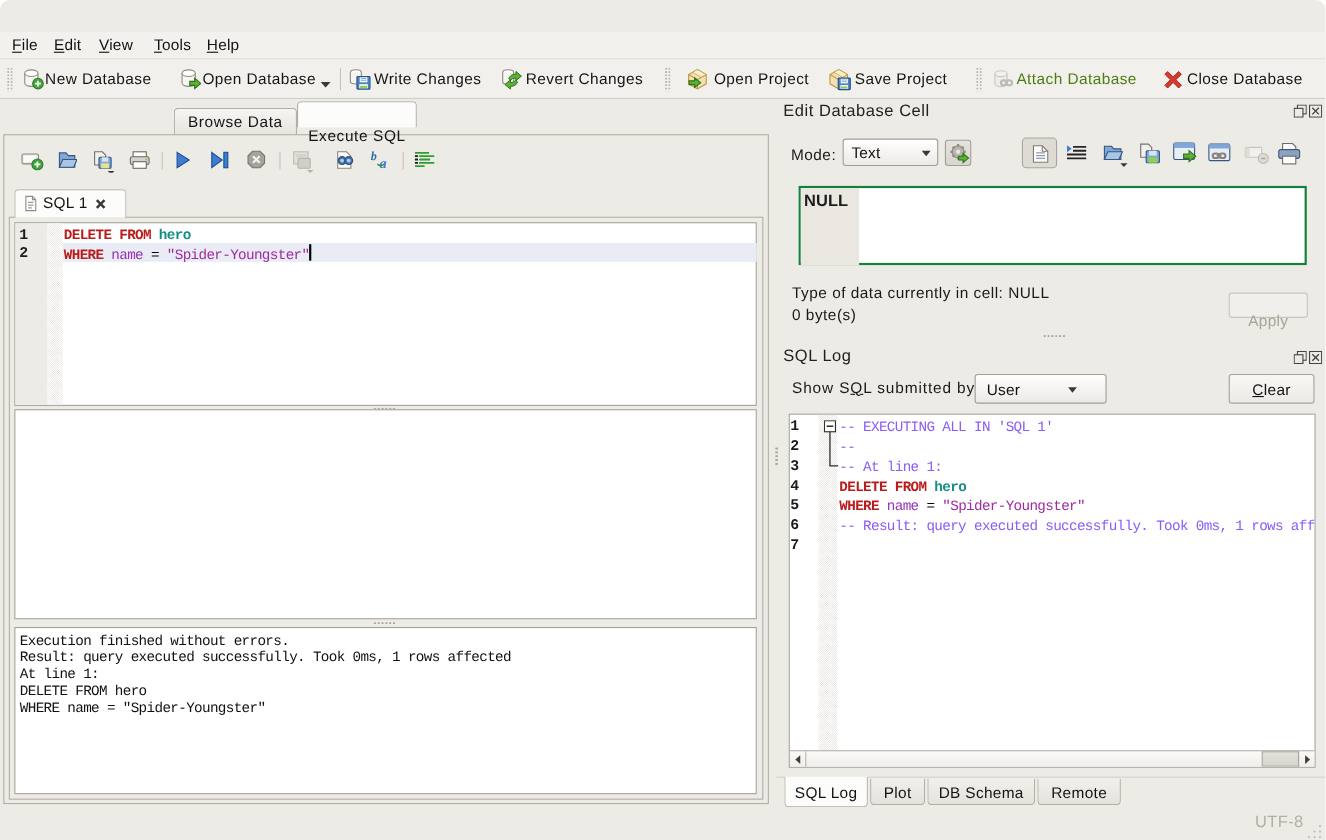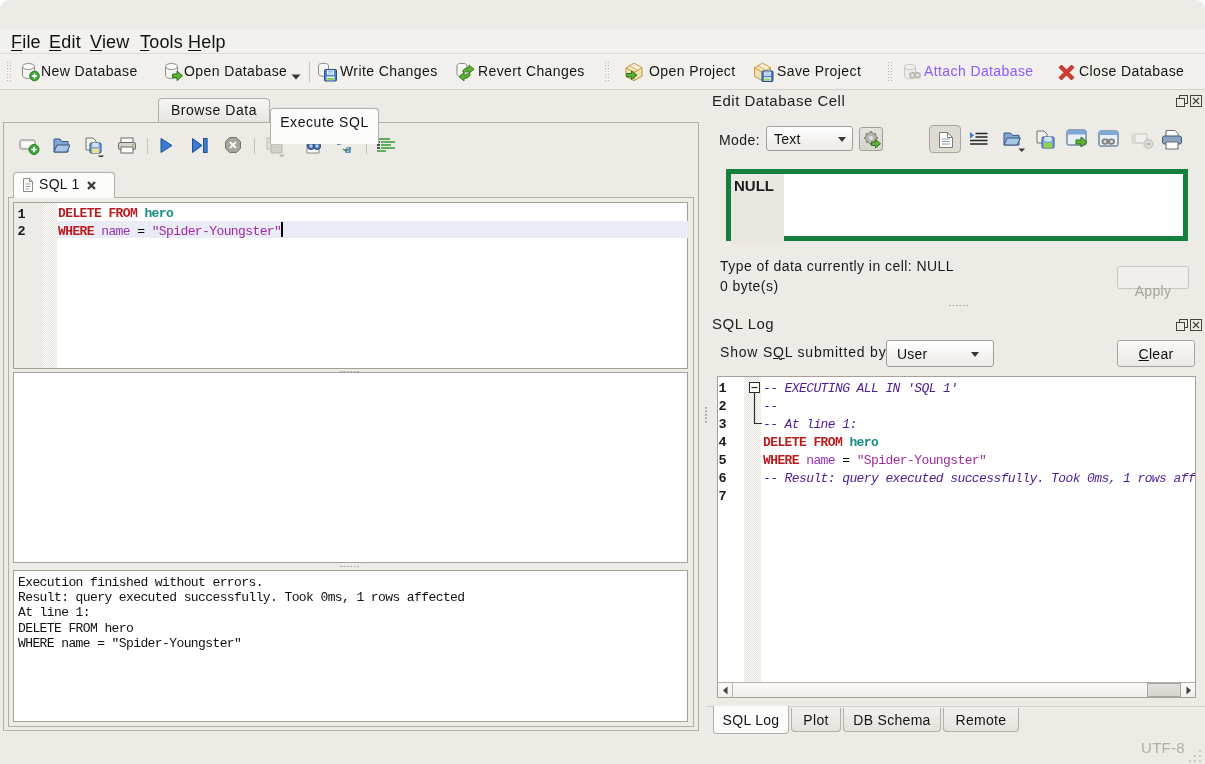--- a/index.html
+++ b/index.html
@@ -14,27 +14,27 @@
   #title-text { position:absolute; left:0; right:10px; top:6px; text-align:center;
     color:#f0efed; font-size:14px; font-weight:bold; letter-spacing:0.55px; }
   .winbtn { position:absolute; top:6px; width:17px; height:17px; border-radius:50%;
     background:radial-gradient(circle at 50% 35%, #7d7a71, #5f5d55 75%);
     border:1px solid #46443e; }
   .winbtn svg { position:absolute; left:0; top:0; }
   #btn-close { background:radial-gradient(circle at 50% 35%, #f4764c, #e8512a 78%); border:1px solid #9c3a1c; }
   
   #menubar { position:absolute; left:0; top:29px; width:1205px; height:25px;
     background:#f2f1ed; border-bottom:1px solid #e0ddd7; }
-  .menuitem { position:absolute; top:2.5px; font-size:18px; letter-spacing:0.2px; color:#111; }
+  .menuitem { position:absolute; top:2.5px; font-size:14px; letter-spacing:0.2px; color:#111; }
   .menuitem u { text-decoration-thickness:1px; text-underline-offset:2px; }
   
   #toolbar { position:absolute; left:0; top:54px; width:1205px; height:36px;
     background:#f1f0ec; border-bottom:1px solid #d2cfc8; }
   .tbtext { position:absolute; top:8.5px; font-size:14px; color:#151515; letter-spacing:0.4px; }
-  .tbtext.dis { color:#8b5cf6; }
+  .tbtext.dis { color:#4d7c0f; }
   .tbicon { position:absolute; top:8px; }
   .tbhandle2 { position:absolute; top:7px; width:6px; height:22px;
     background-image:radial-gradient(circle, #b5b1a9 0.8px, transparent 1px);
     background-size:3px 3px; }
   .tbsep { position:absolute; top:8px; width:1px; height:20px; background:#c6c2ba; }
   
   .toptab { position:absolute; font-size:14px; letter-spacing:0.55px; color:#141414;
     border:1px solid #b3aea6; border-bottom:none; border-radius:4px 4px 0 0;
     background:linear-gradient(#f6f5f2, #e7e4df); text-align:center; }
   .toptab.active { background:#fcfcfb; z-index:3; }
@@ -56,21 +56,21 @@
       linear-gradient(45deg, #e3e0da 25%, transparent 25%, transparent 75%, #e3e0da 75%),
       linear-gradient(45deg, #e3e0da 25%, transparent 25%, transparent 75%, #e3e0da 75%);
     background-size:2px 2px; background-position:0 0, 1px 1px; background-color:#fff; }
   
   .gutter-num { font-family:"Liberation Mono", monospace; font-weight:bold; font-size:13.5px; color:#1b1b1b; }
   .code { font-family:"Liberation Mono", monospace; font-size:13px; letter-spacing:-0.6px; white-space:pre; }
   .kw { color:#b91c1c; font-weight:bold; }
   .tbl { color:#168f84; font-weight:bold; }
   .fld { color:#9632b4; }
   .str { color:#a02ba0; }
-  .cmt { color:#4c1d95;font-style:italic; }
+  .cmt { color:#8b5cf6; }
   
   .docktitle { position:absolute; font-size:15px; color:#23211e; letter-spacing:0.5px; }
   .label { position:absolute; font-size:14px; color:#1a1a1a; letter-spacing:0.45px; }
   .combo { position:absolute; background:linear-gradient(#ffffff, #f4f2ef 60%, #eceae5);
     border:1px solid #a39e96; border-radius:3px; font-size:14px; letter-spacing:0.2px; color:#111; }
   .combo .arrow { position:absolute; width:0; height:0; border-left:4.5px solid transparent;
     border-right:4.5px solid transparent; border-top:5px solid #3a3834; }
   .btn { position:absolute; background:linear-gradient(#f8f7f5, #eceae5);
     border:1px solid #a8a39b; border-radius:3px; font-size:14px; letter-spacing:0.3px; color:#111; text-align:center; }
   .btn.disabled { background:#f1efeb; border:1px solid #c9c5bd; color:#a7a39b; }
@@ -156,21 +156,21 @@
       </g>
     </svg>
     <div class="tbtext dis" style="left:924px;">Attach Database</div>
     <svg class="tbicon" style="left:1057px; top:9px;" width="19" height="18">
       <path d="M2 4.5 L4.5 2 L9.5 7 L14.5 2 L17 4.5 L12 9.5 L17 14.5 L14.5 17 L9.5 12 L4.5 17 L2 14.5 L7 9.5 Z" fill="#d63a2f" stroke="#9c2118" stroke-width="0.8"></path>
     </svg>
     <div class="tbtext" style="left:1079px;">Close Database</div>
   </div>
 
   <div class="toptab" style="left:158px; top:98px; width:112px; height:25px; padding-top:3px;">Browse Data</div>
-  <div class="toptab active" style="left:270px; top:108px; width:109px; height:36px; padding-top:5px;">Execute SQL</div>
+  <div class="toptab active" style="left:270px; top:92px; width:109px; height:24px; padding-top:22px;">Execute SQL</div>
 
   <div id="pane"></div>
   <div id="sqltoolbar">
     <svg class="abs" style="left:19px; top:136px;" width="21" height="19">
       <rect x="1" y="4" width="15" height="9" rx="1.5" fill="#e8e6e1" stroke="#8a877f"></rect>
       <rect x="2.5" y="5.5" width="12" height="6" fill="#fbfbfa"></rect>
       <circle cx="15" cy="13.5" r="5" fill="#3fa33c" stroke="#2c7d2a"></circle>
       <path d="M15 10.8 V16.2 M12.3 13.5 H17.7" stroke="#fff" stroke-width="1.6"></path>
     </svg>
     <svg class="abs" style="left:52px; top:136px;" width="18" height="19">
@@ -329,39 +329,39 @@
       <circle cx="17.5" cy="13" r="4.5" fill="#dcd9d3" stroke="#b4b0a8"></circle>
       <path d="M15.5 13 h4" stroke="#a09c94" stroke-width="1.4"></path>
     </svg>
     <svg class="abs" style="left:1161px; top:129px;" width="22" height="21">
       <path d="M5 7 V1.5 h9 l3 3 V7" fill="#fdfdfd" stroke="#6e6b64"></path>
       <rect x="1.5" y="7" width="19" height="8" rx="2" fill="#8aa3c2" stroke="#3c5676"></rect>
       <rect x="2.5" y="8" width="17" height="6" fill="#8aa3c2"></rect>
       <rect x="5" y="13" width="12" height="7" fill="#fdfdfd" stroke="#6e6b64"></rect>
     </svg>
 
-    <div class="abs" style="left:726px; top:169px; width:462px; height:72px; background:#fff; border:5px solid #15803d;">
+    <div class="abs" style="left:726px; top:169px; width:462px; height:72px; background:#fff; border:2px solid #15803d;">
       <div class="abs" style="left:0; top:0; width:53px; height:70px; background:#eae7e1;"></div>
       <div class="abs" style="left:3px; top:2.5px; font-size:15px; font-weight:bold; color:#1c1c1c;">NULL</div>
     </div>
     <div class="label" style="left:720px; top:257.5px;">Type of data currently in cell: NULL</div>
     <div class="label" style="left:720px; top:277.5px;">0 byte(s)</div>
     <div class="btn disabled" style="left:1117px; top:266px; width:72px; height:23px; padding-top:16px;">Apply</div>
     <div class="hsplit" style="left:948px; top:304px;"></div>
     <div class="docktitle" style="left:712px; top:314.5px;">SQL Log</div>
     <svg class="abs" style="left:1176px; top:319px;" width="12" height="12">
       <rect x="3.5" y="0.5" width="8" height="8" fill="none" stroke="#45433e"></rect>
       <rect x="0.5" y="3.5" width="8" height="8" fill="#edebe6" stroke="#45433e"></rect>
     </svg>
     <svg class="abs" style="left:1190px; top:319px;" width="12" height="12">
       <rect x="0.5" y="0.5" width="11" height="11" fill="none" stroke="#45433e"></rect>
       <path d="M3 3 l6 6 M9 3 l-6 6" stroke="#45433e" stroke-width="1.2"></path>
     </svg>
     <div class="label" style="left:720px; top:344px; letter-spacing:0.8px;">Show S<u style="text-decoration-thickness:1px;">Q</u>L submitted by</div>
-    <div class="combo" style="left:886px; top:340px; width:108px; height:27px;">
+    <div class="combo" style="left:886px; top:340px; width:120px; height:27px;">
       <div class="abs" style="left:10px; top:4.5px;">User</div>
       <div class="arrow" style="left:84px; top:11px;"></div>
     </div>
     <div class="btn" style="left:1117px; top:340px; width:78px; height:27px; padding-top:4.5px;"><u style="text-decoration-thickness:1px;">C</u>lear</div>
 
     <div class="abs" style="left:717px; top:376px; width:479px; height:322px; background:#fff; border:1px solid #a5a098; overflow:hidden;">
       <div class="abs checker" style="left:26px; top:0; width:17px; height:305px;"></div>
       <div class="abs" style="left:45px; top:2.5px; font-family:'Liberation Mono',monospace; font-size:13px; letter-spacing:-0.6px; line-height:18px; white-space:pre;"><span class="cmt">-- EXECUTING ALL IN 'SQL 1'</span>
 <span class="cmt">--</span>
 <span class="cmt">-- At line 1:</span>

